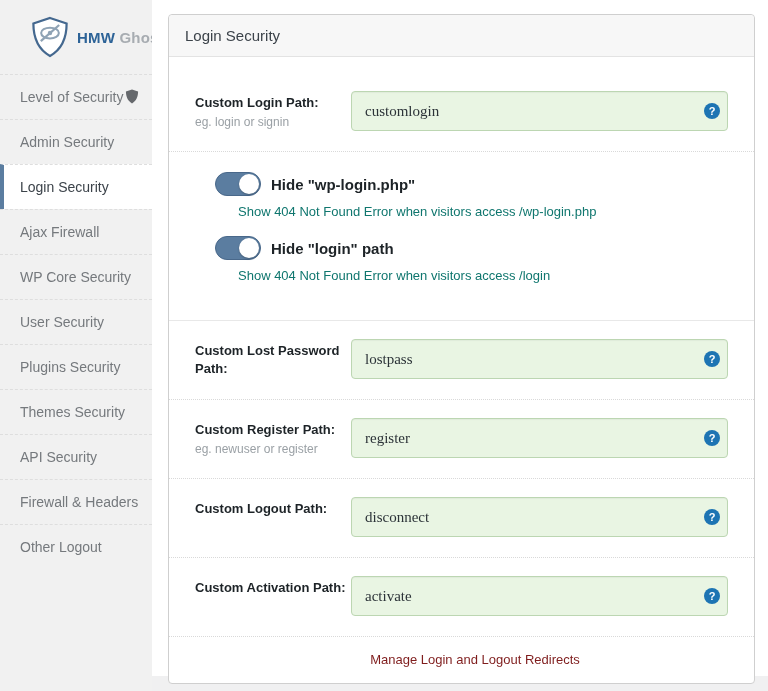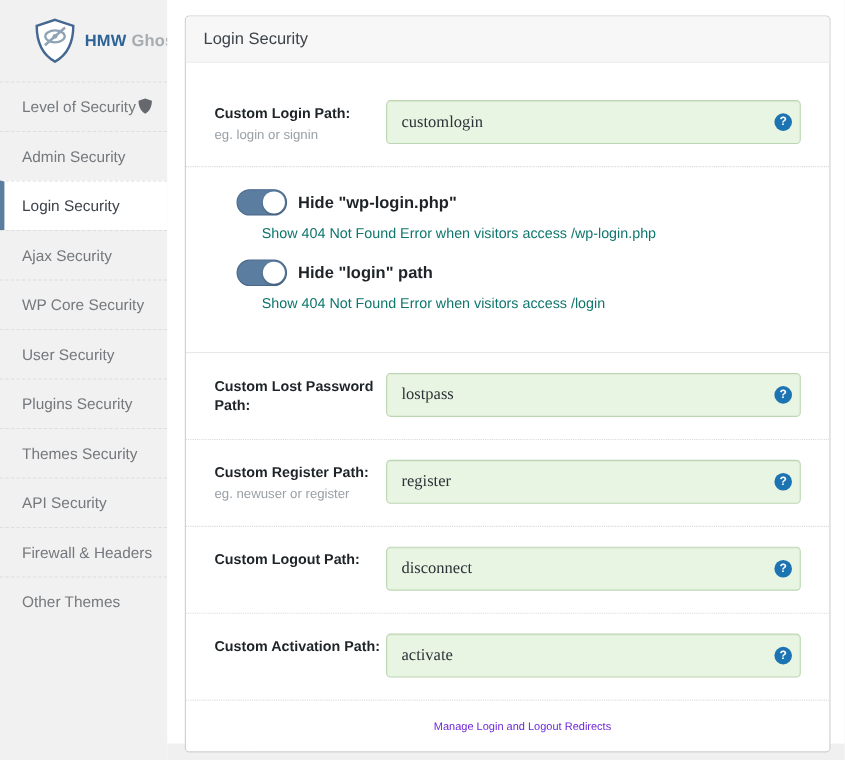--- a/index.html
+++ b/index.html
@@ -70,21 +70,21 @@
     cursor:pointer; flex:none; border:1px solid #49688a;
   }
   .toggle-knob {
     position:absolute; top:1px; right:1px; width:20px; height:20px;
     border-radius:50%; background:#fff; box-shadow:0 1px 2px rgba(0,0,0,.25);
   }
   .toggle-label { font-size:15px; font-weight:bold; color:#1d2327; }
   .toggle-desc { font-size:13px; color:#0f766e; margin:8px 0 0 23px; }
 
   .link-row { text-align:center; padding:14px 0 16px; }
-  .manage-link { color:#6d28d9; font-size:10px; text-decoration:none; cursor:pointer;padding-left:27px; }
+  .manage-link { color:#7f1d1d; font-size:13px; text-decoration:none; cursor:pointer;padding-left:27px; }
 </style>
 </head>
 <body>
 
 <div class="sidebar">
   <div class="brand">
     <svg class="brand-shield" viewBox="0 0 24 26">
       <path d="M12 1 L22.5 4.5 C22.5 12.5 20 20.5 12 25 C4 20.5 1.5 12.5 1.5 4.5 Z" fill="#ffffff" stroke="#44688f" stroke-width="1.4"></path>
       <ellipse cx="12" cy="10.5" rx="5.6" ry="3.4" fill="none" stroke="#8fa3b5" stroke-width="1.3"></ellipse>
       <circle cx="12" cy="10.5" r="1.4" fill="#8fa3b5"></circle>
@@ -102,42 +102,42 @@
         <path d="M12 1 L22.5 4.5 C22.5 12.5 20 20.5 12 25 C4 20.5 1.5 12.5 1.5 4.5 Z" fill="#65686c"></path>
       </svg>
     </div>
     <div class="nav-item">
       <span>Admin Security</span>
     </div>
     <div class="nav-item active">
       <span>Login Security</span>
     </div>
     <div class="nav-item">
-      <span>Ajax Security</span>
+      <span>Ajax Firewall</span>
     </div>
     <div class="nav-item">
       <span>WP Core Security</span>
     </div>
     <div class="nav-item">
       <span>User Security</span>
     </div>
     <div class="nav-item">
       <span>Plugins Security</span>
     </div>
     <div class="nav-item">
       <span>Themes Security</span>
     </div>
     <div class="nav-item">
       <span>API Security</span>
     </div>
     <div class="nav-item">
       <span>Firewall &amp; Headers</span>
     </div>
     <div class="nav-item">
-      <span>Other Themes</span>
+      <span>Other Logout</span>
     </div>
   </div>
 </div>
 
 <div class="main">
   <div class="card">
     <div class="card-header">Login Security</div>
     <div class="card-body">
 
       <div class="field-row first">

